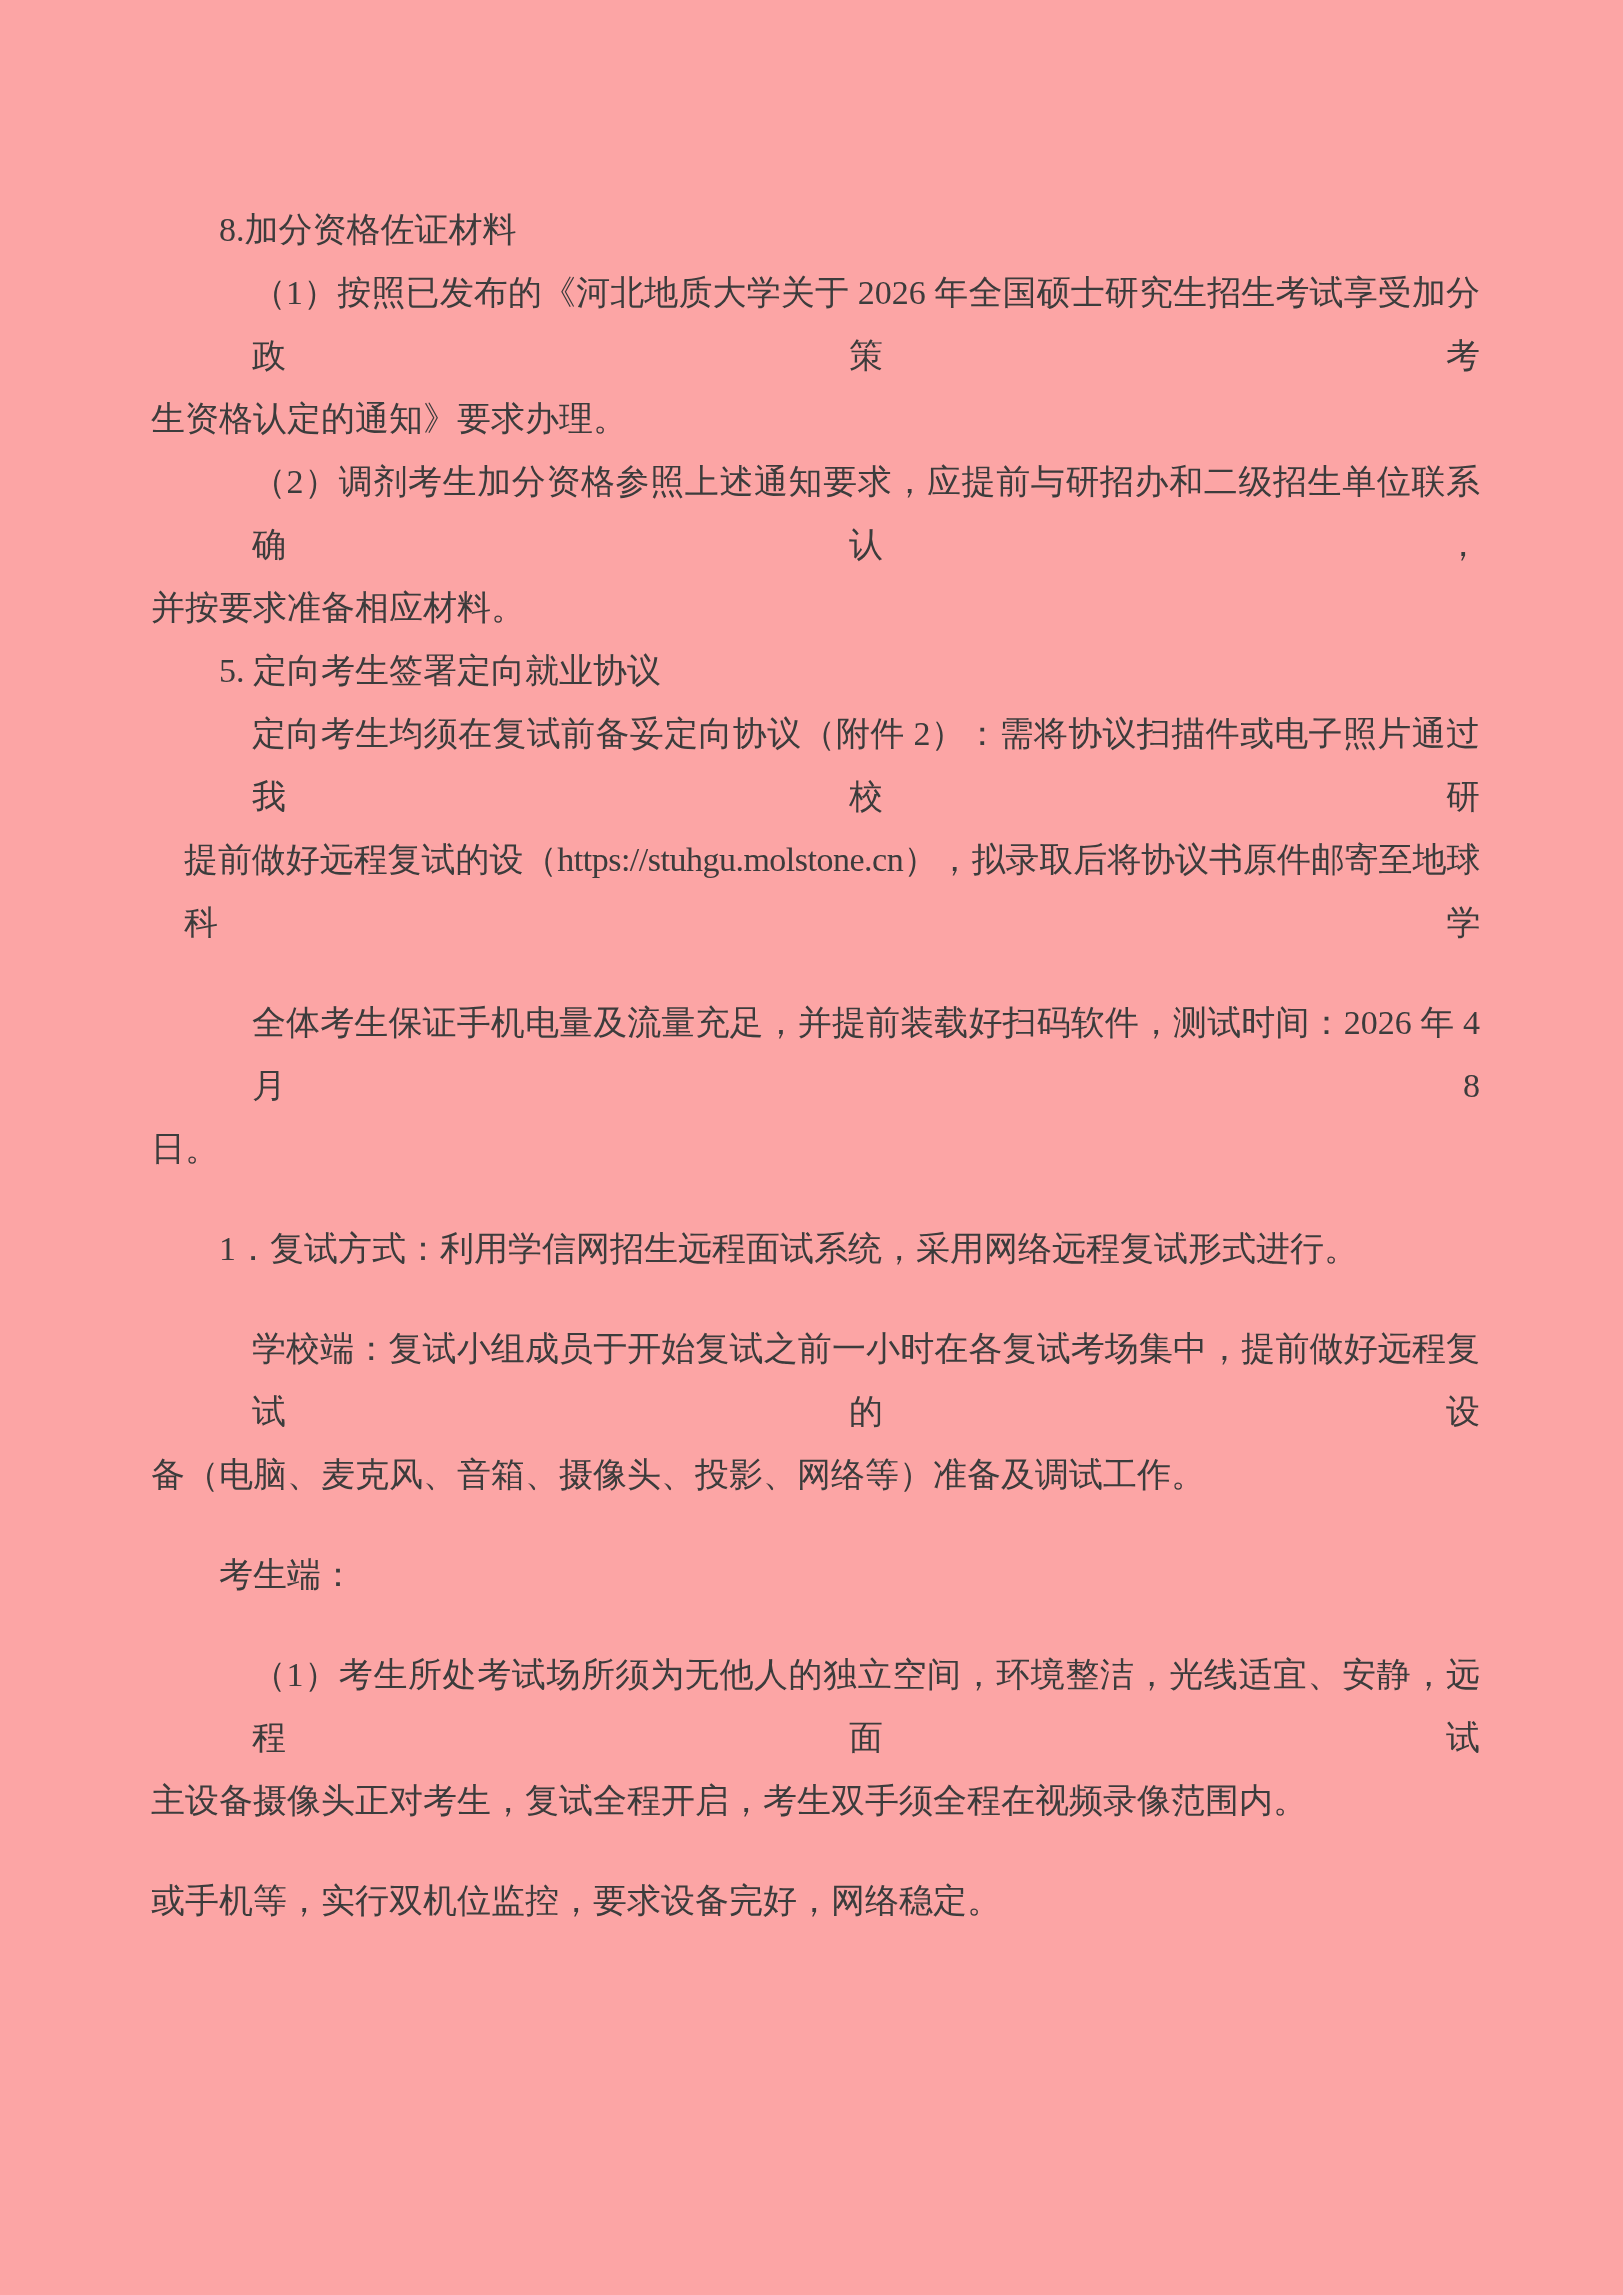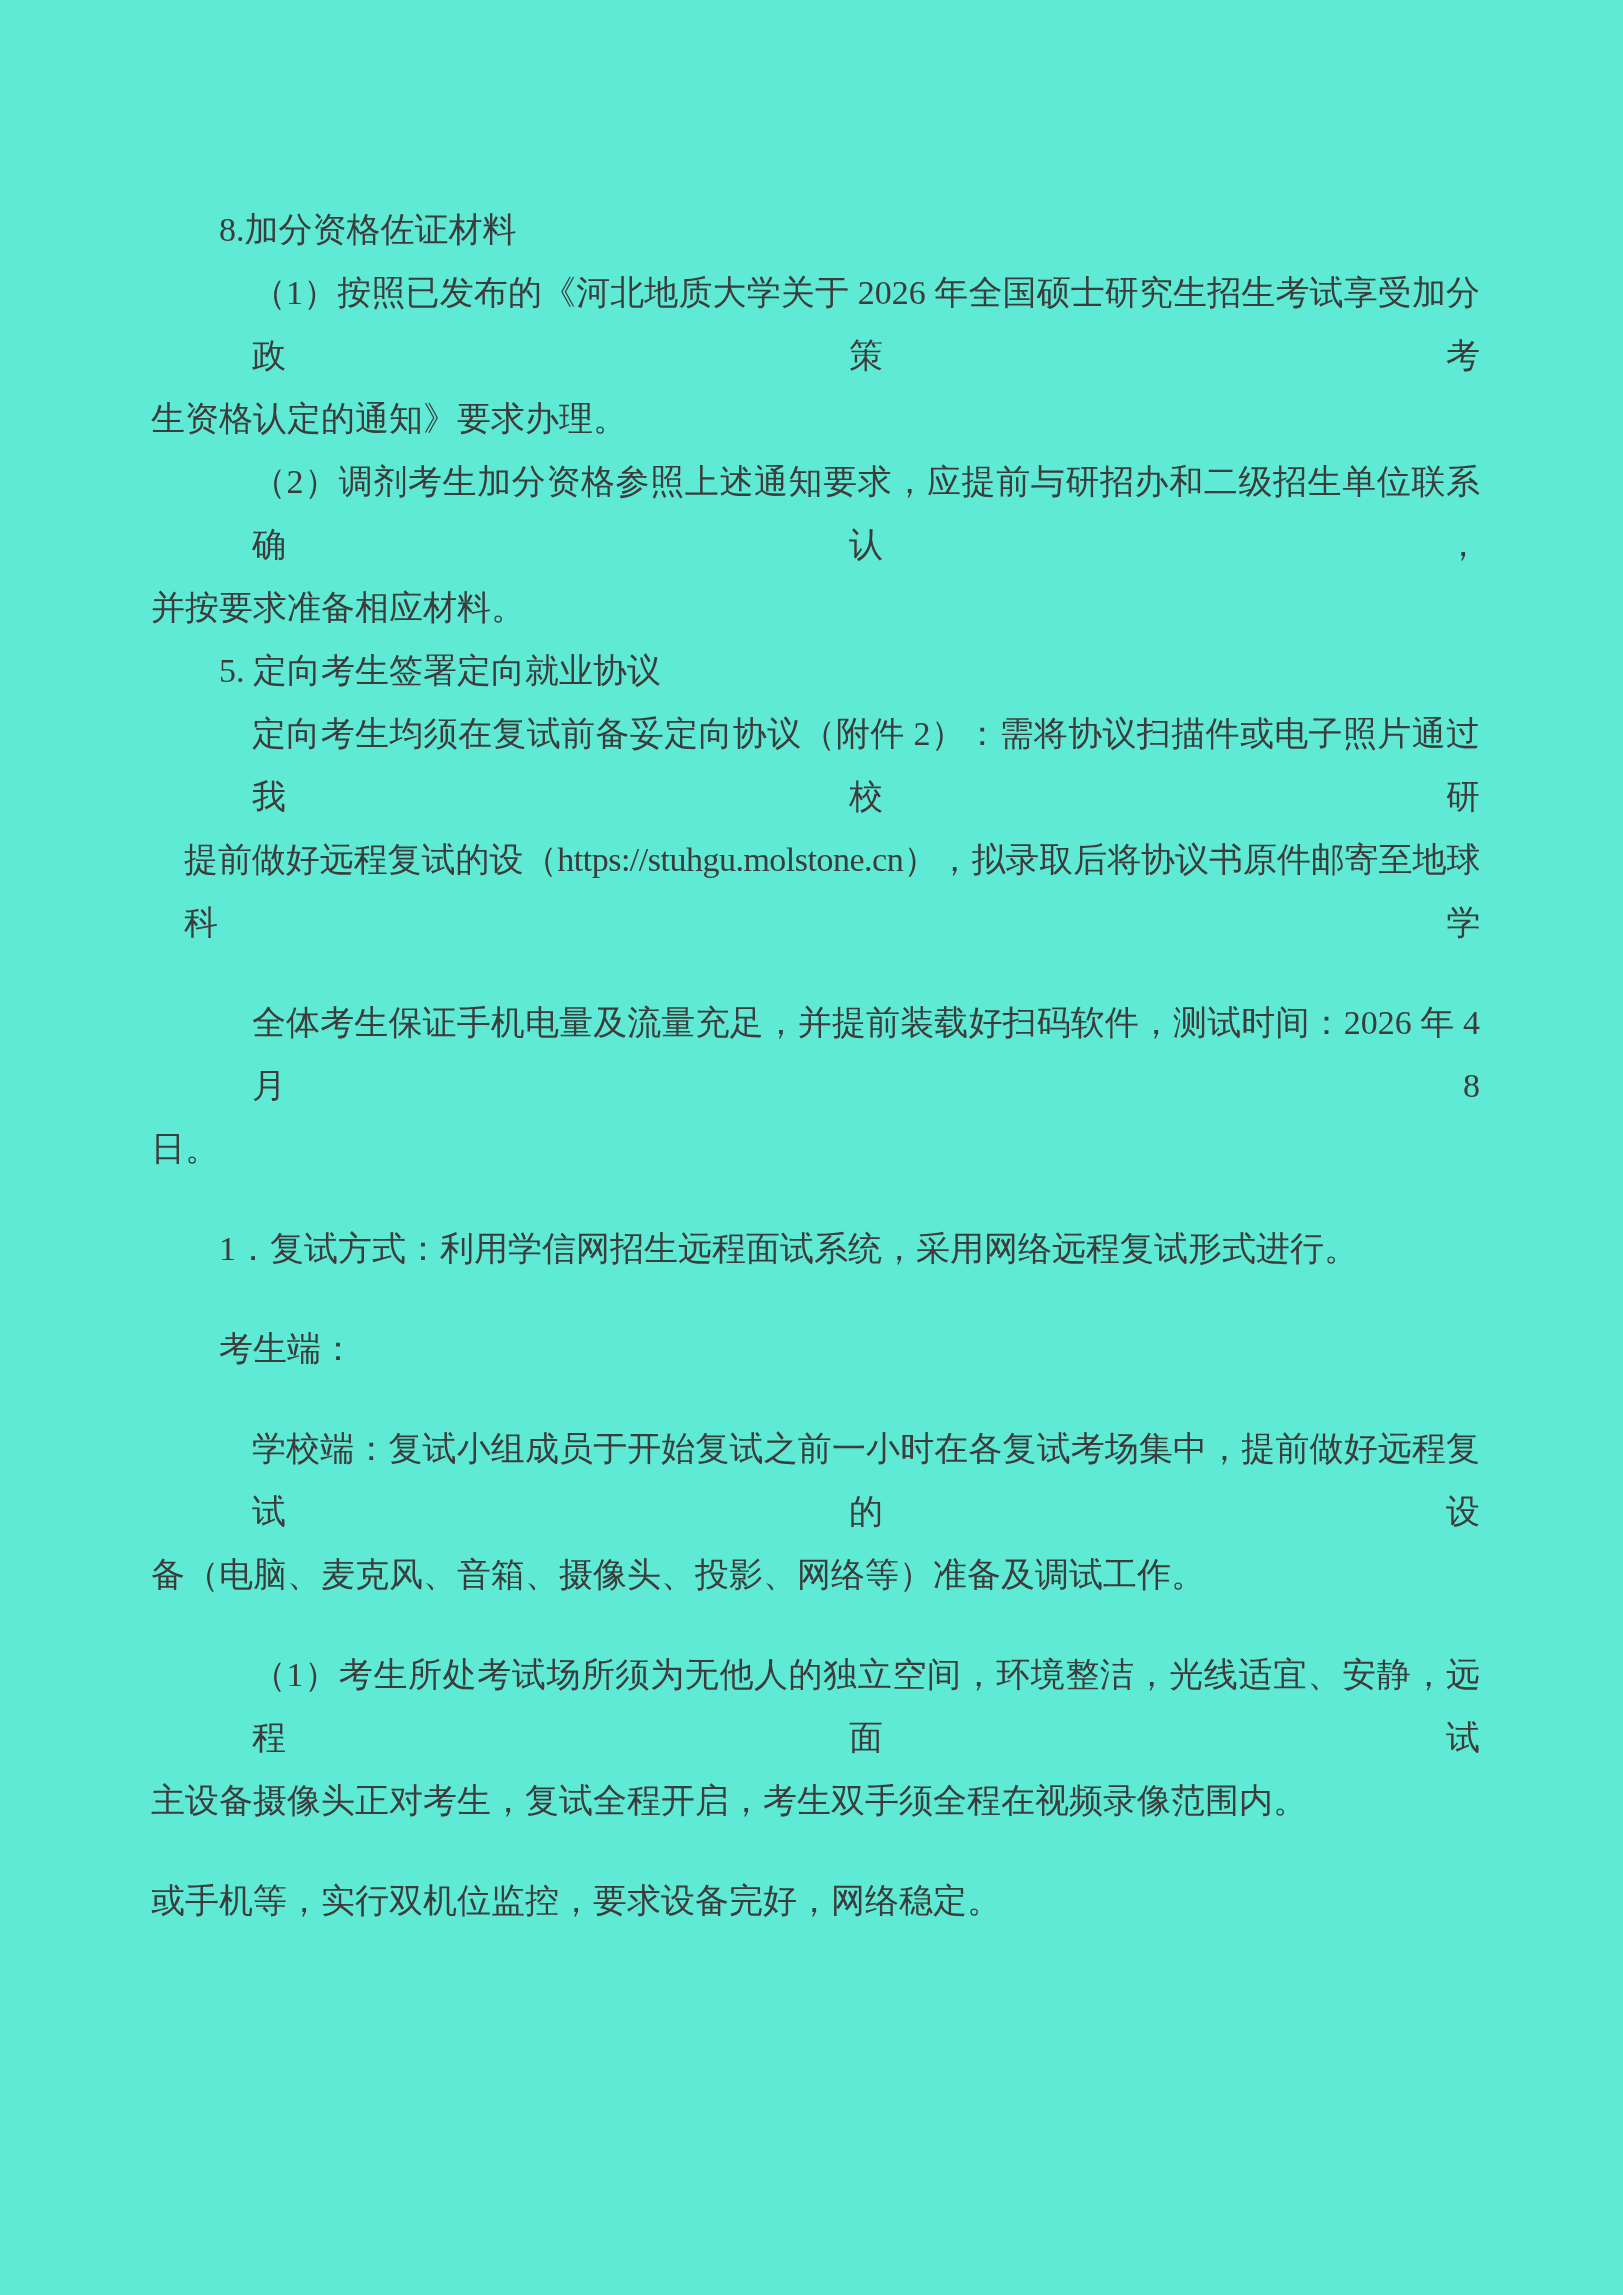--- a/index.html
+++ b/index.html
@@ -1,20 +1,20 @@
 <!DOCTYPE html>
 <html style="font-size:12.7px"><head>
 <meta charset="utf-8">
 <style>
   html, body { margin: 0; padding: 0; background: #ffffff; }
   .page {
     position: relative;
     width: 1623px;
     height: 2295px;
-    background: #5eead4;
+    background: #fca5a5;
     box-sizing: border-box;
     padding: 198px 143px 0 151px;
     font-family: "Liberation Serif", "DejaVu Serif", serif;
     font-size: 34px;
     line-height: 63px;
     color: #3c3c3c;
     overflow: hidden;
   }
   .para { margin: 0; padding: 0; }
   .para.sp { margin-top: 37px; }          
@@ -62,26 +62,26 @@
     <div class="line ind jst">全体考生保证手机电量及流量充足，并提前装载好扫码软件，测试时间：2026 年 4 月 8</div>
     <div class="line">日。</div>
   </div>
 
 
   <div class="para sp">
     <div class="line ind">1．复试方式：利用学信网招生远程面试系统，采用网络远程复试形式进行。</div>
   </div>
 
   <div class="para sp">
-    <div class="line ind">考生端：</div>
+    <div class="line ind jst">学校端：复试小组成员于开始复试之前一小时在各复试考场集中，提前做好远程复试的设</div>
+    <div class="line">备（电脑、麦克风、音箱、摄像头、投影、网络等）准备及调试工作。</div>
   </div>
 
   <div class="para sp">
-    <div class="line ind jst">学校端：复试小组成员于开始复试之前一小时在各复试考场集中，提前做好远程复试的设</div>
-    <div class="line">备（电脑、麦克风、音箱、摄像头、投影、网络等）准备及调试工作。</div>
+    <div class="line ind">考生端：</div>
   </div>
 
   <div class="para sp">
     <div class="line ind jst">（1）考生所处考试场所须为无他人的独立空间，环境整洁，光线适宜、安静，远程面试</div>
     <div class="line">主设备摄像头正对考生，复试全程开启，考生双手须全程在视频录像范围内。</div>
   </div>
 
   <div class="para sp">
     <div class="line">或手机等，实行双机位监控，要求设备完好，网络稳定。</div>
   </div>

